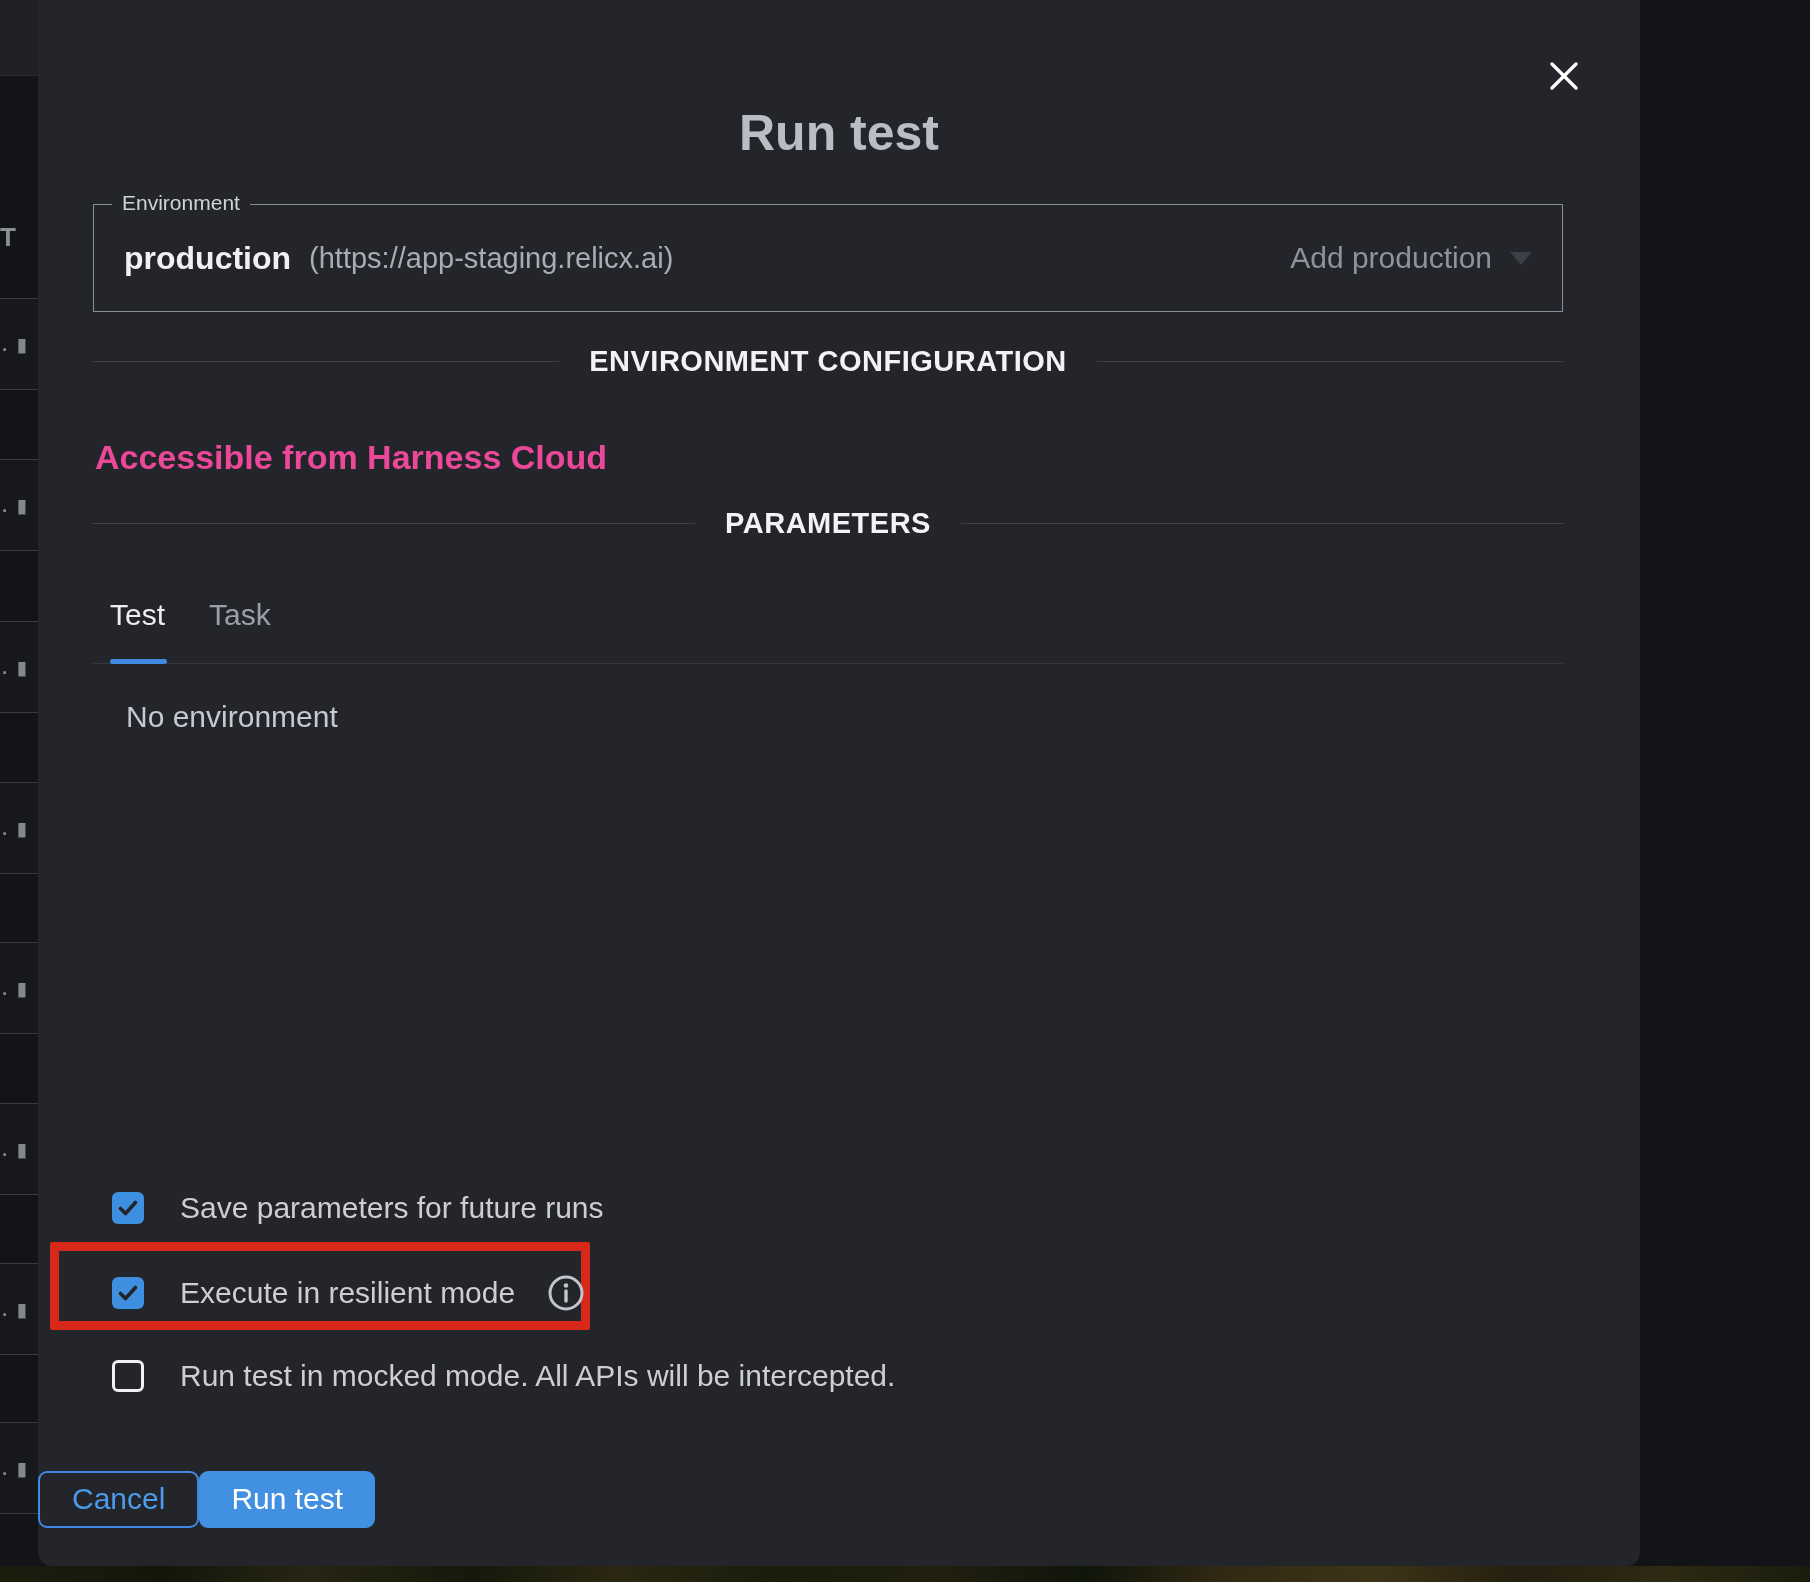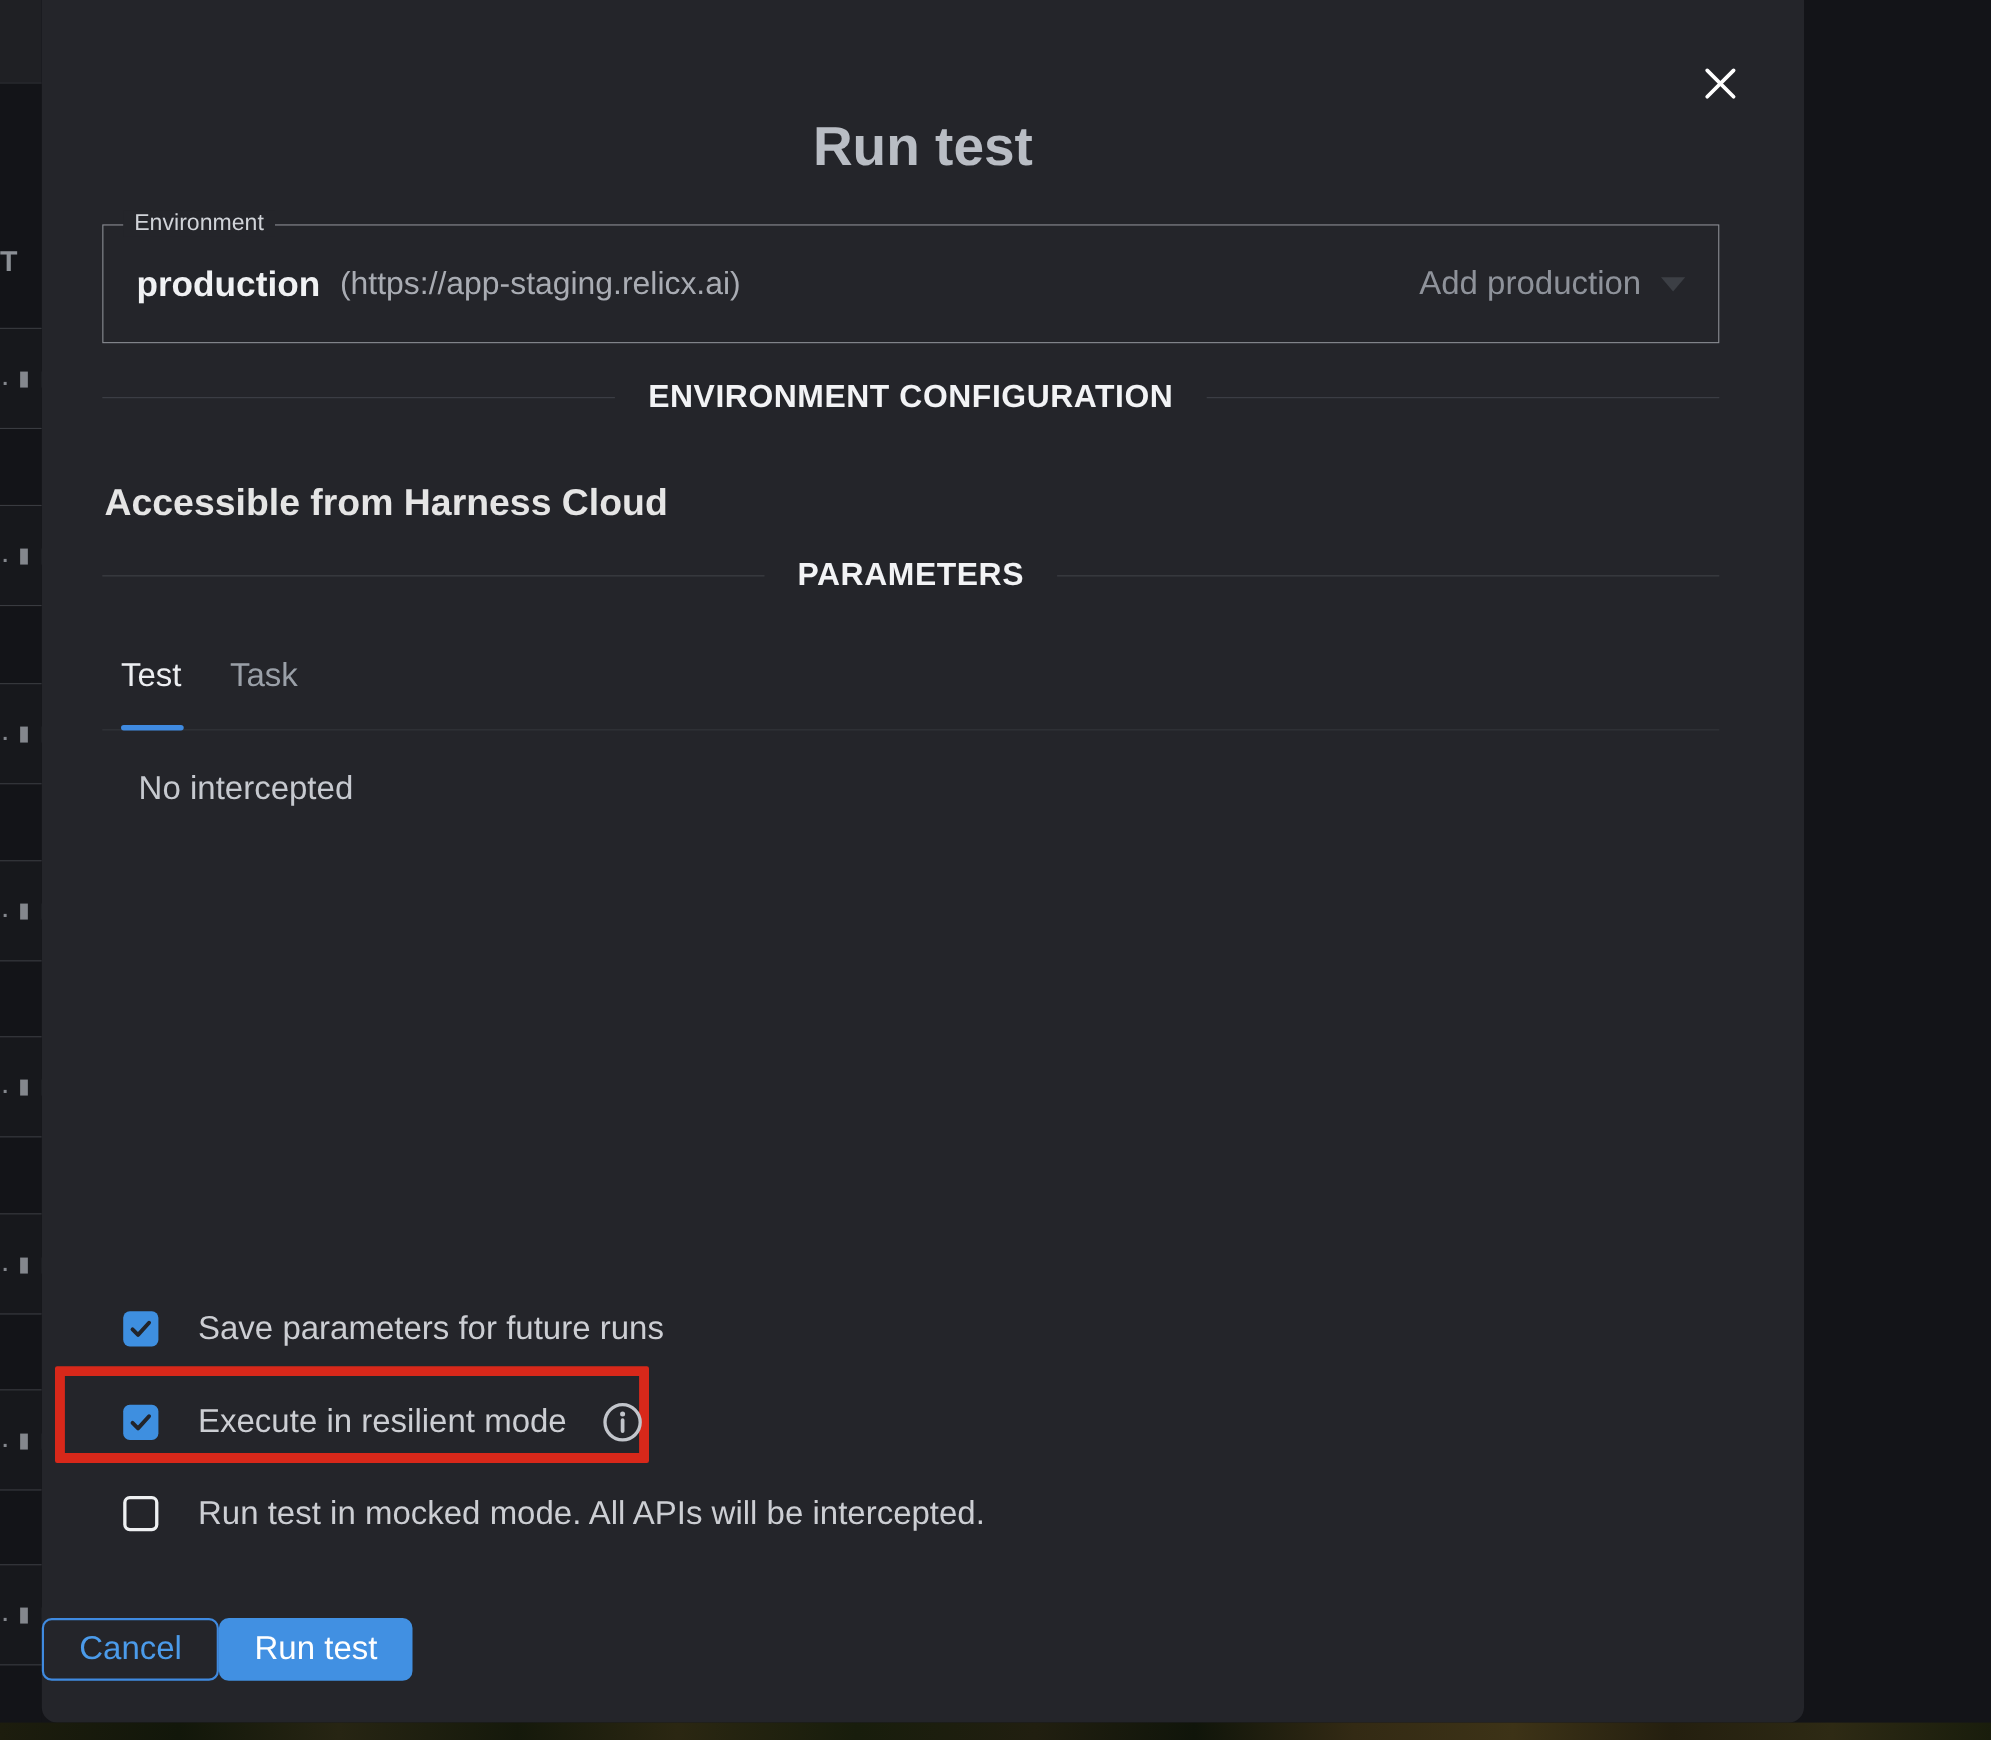--- a/index.html
+++ b/index.html
@@ -106,21 +106,21 @@
   .divider .line { flex: 1; border-top: 1.5px solid #3f4147; }
   .divider .dv-label {
     font-size: 29px; font-weight: bold; color: #f2f3f5; letter-spacing: 0.5px;
     white-space: nowrap;
   }
   .divider.env-config { top: 348px; }
   .divider.params     { top: 510px; }
 
   .accessible-note {
     position: absolute; left: 57px; top: 438px;
-    font-size: 34px; font-weight: bold; color: #e5e5e5;
+    font-size: 34px; font-weight: bold; color: #ec4899;
   }
 
   
   .tabs {
     position: absolute; left: 72px; top: 598px;
     display: flex; gap: 44px;
   }
   .tab { font-size: 30px; background: none; border: none; padding: 0;
          cursor: pointer; font-family: inherit; }
   .tab.active   { color: #eceef1; }
@@ -251,21 +251,21 @@
     <span class="line"></span>
   </div>
 
   <div class="tabs">
     <button class="tab active">Test</button>
     <button class="tab inactive">Task</button>
   </div>
   <div class="tabs-border"></div>
   <div class="tab-underline"></div>
 
-  <div class="no-params">No intercepted</div>
+  <div class="no-params">No environment</div>
 
   <div class="highlight-box"></div>
 
   <div class="option-row row-1">
     <span class="checkbox checked">
       <svg width="24" height="24" viewBox="0 0 24 24">
         <path d="M4.5 12.5 L9.5 17.5 L19.5 6.5" fill="none" stroke="#22242a" stroke-width="3.6" stroke-linecap="round" stroke-linejoin="round"></path>
       </svg>
     </span>
     <span class="option-label">Save parameters for future runs</span>

